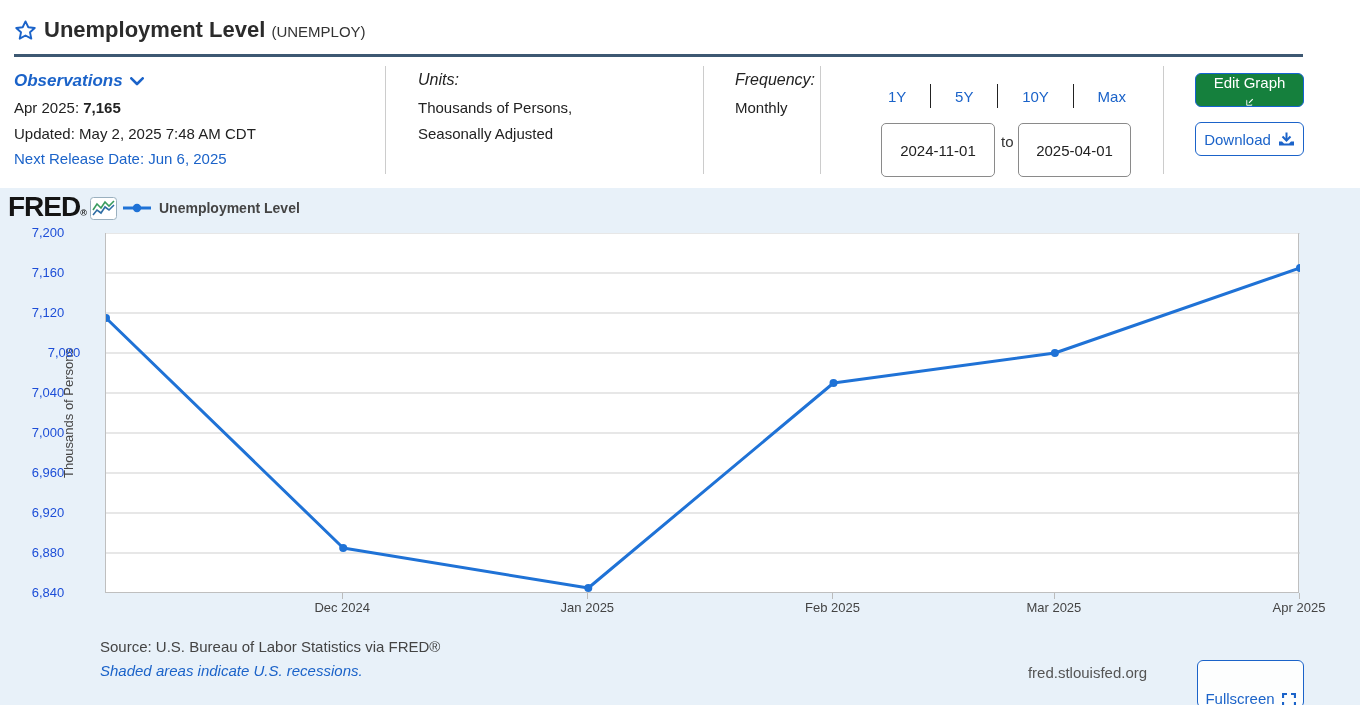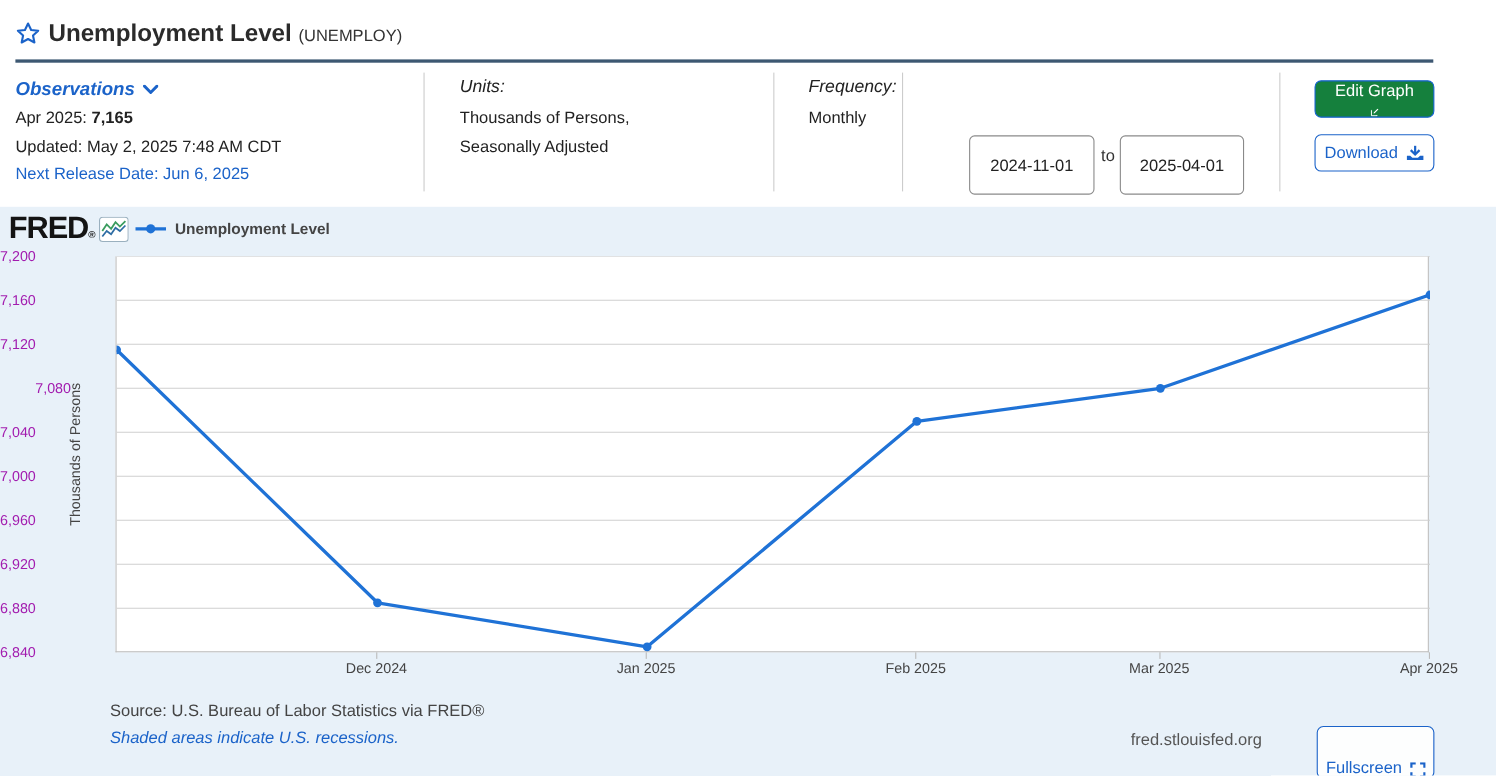--- a/index.html
+++ b/index.html
@@ -38,21 +38,21 @@
   #chart-area { position:absolute; left:0; top:188px; width:1360px; height:517px; background:#e8f1f9; }
   .fred-logo { position:absolute; left:8px; top:3px; font-size:28px; font-weight:900; letter-spacing:-1px;
     color:#141414; }
   .fred-reg { font-size:9px; vertical-align:baseline; font-weight:700; }
   .logo-chart-icon { position:absolute; left:90px; top:9px; }
   .legend { position:absolute; left:123px; top:12px; display:flex; align-items:center; gap:8px; }
   .legend-label { font-size:14px; font-weight:bold; color:#444; white-space:nowrap; }
 
   .plot { position:absolute; left:105px; top:45px; width:1194px; height:360px; background:#fff;
     border-left:1px solid #bfbfbf; border-right:1px solid #bfbfbf; border-bottom:1px solid #bfbfbf; }
-  .ytick-label { position:absolute; left:0; width:96px; text-align:left; font-size:13px; color:#a21caf; }
+  .ytick-label { position:absolute; left:0; width:96px; text-align:center; font-size:13px; color:#1d4ed8; }
   .y-axis-title { position:absolute; left:68px; top:225px; transform:translate(-50%,-50%) rotate(-90deg);
     font-size:13px; color:#444; white-space:nowrap; }
   .xtick { position:absolute; top:405px; width:1px; height:6px; background:#bbb; }
   .xlabels-clip { position:absolute; left:0; top:412px; width:1332px; height:20px; overflow:hidden; }
   .xtick-label { position:absolute; top:0; transform:translateX(-50%); font-size:13px; color:#444; white-space:nowrap; }
 
   .source-line { position:absolute; left:100px; top:450px; font-size:15px; color:#444; white-space:nowrap; }
   .recession-note { position:absolute; left:100px; top:474px; font-size:15px; font-style:italic;
     color:#1b63c9; cursor:pointer; white-space:nowrap; }
   .site-url { position:absolute; left:1000px; top:476px; width:175px; text-align:center; font-size:15px; color:#555; }
@@ -95,20 +95,29 @@
   <div class="hdr-text" style="left:418px; top:99px;">Thousands of Persons,</div>
   <div class="hdr-text" style="left:418px; top:125px;">Seasonally Adjusted</div>
 
   <div class="vdiv" style="left:703px;"></div>
 
   <div class="hdr-text ital-label" style="left:735px; top:71px;">Frequency:</div>
   <div class="hdr-text" style="left:735px; top:99px;">Monthly</div>
 
   <div class="vdiv" style="left:820px;"></div>
 
+  <div class="range-row">
+    <span class="range-btn">1Y</span>
+    <span class="range-sep"></span>
+    <span class="range-btn">5Y</span>
+    <span class="range-sep"></span>
+    <span class="range-btn">10Y</span>
+    <span class="range-sep"></span>
+    <span class="range-btn">Max</span>
+  </div>
   <input class="date-input" style="left: 881px;" value="2024-11-01">
   <span class="to-label">to</span>
   <input class="date-input" style="left: 1018px; width: 113px;" value="2025-04-01">
 
   <div class="vdiv" style="left:1163px;"></div>
 
   <div class="btn btn-primary">
     <span>Edit Graph</span>
     <svg width="16" height="16" viewBox="0 0 16 16" fill="none" stroke="#fff" stroke-width="1.8">
       <path d="M2 4.5h-0.5v10h10V13"></path>

